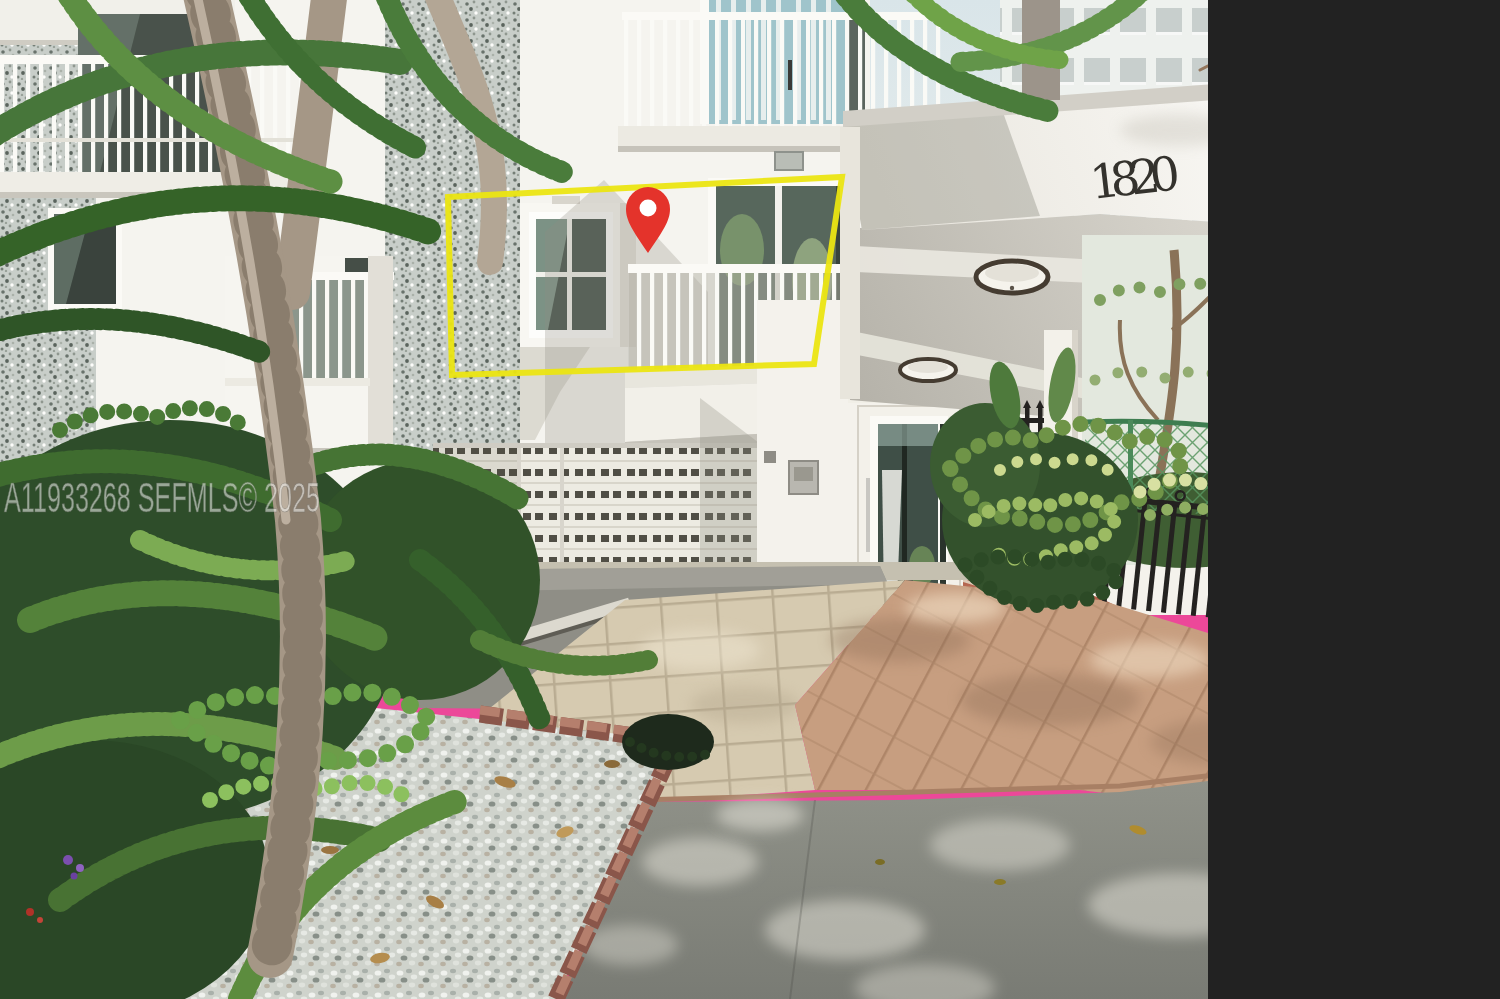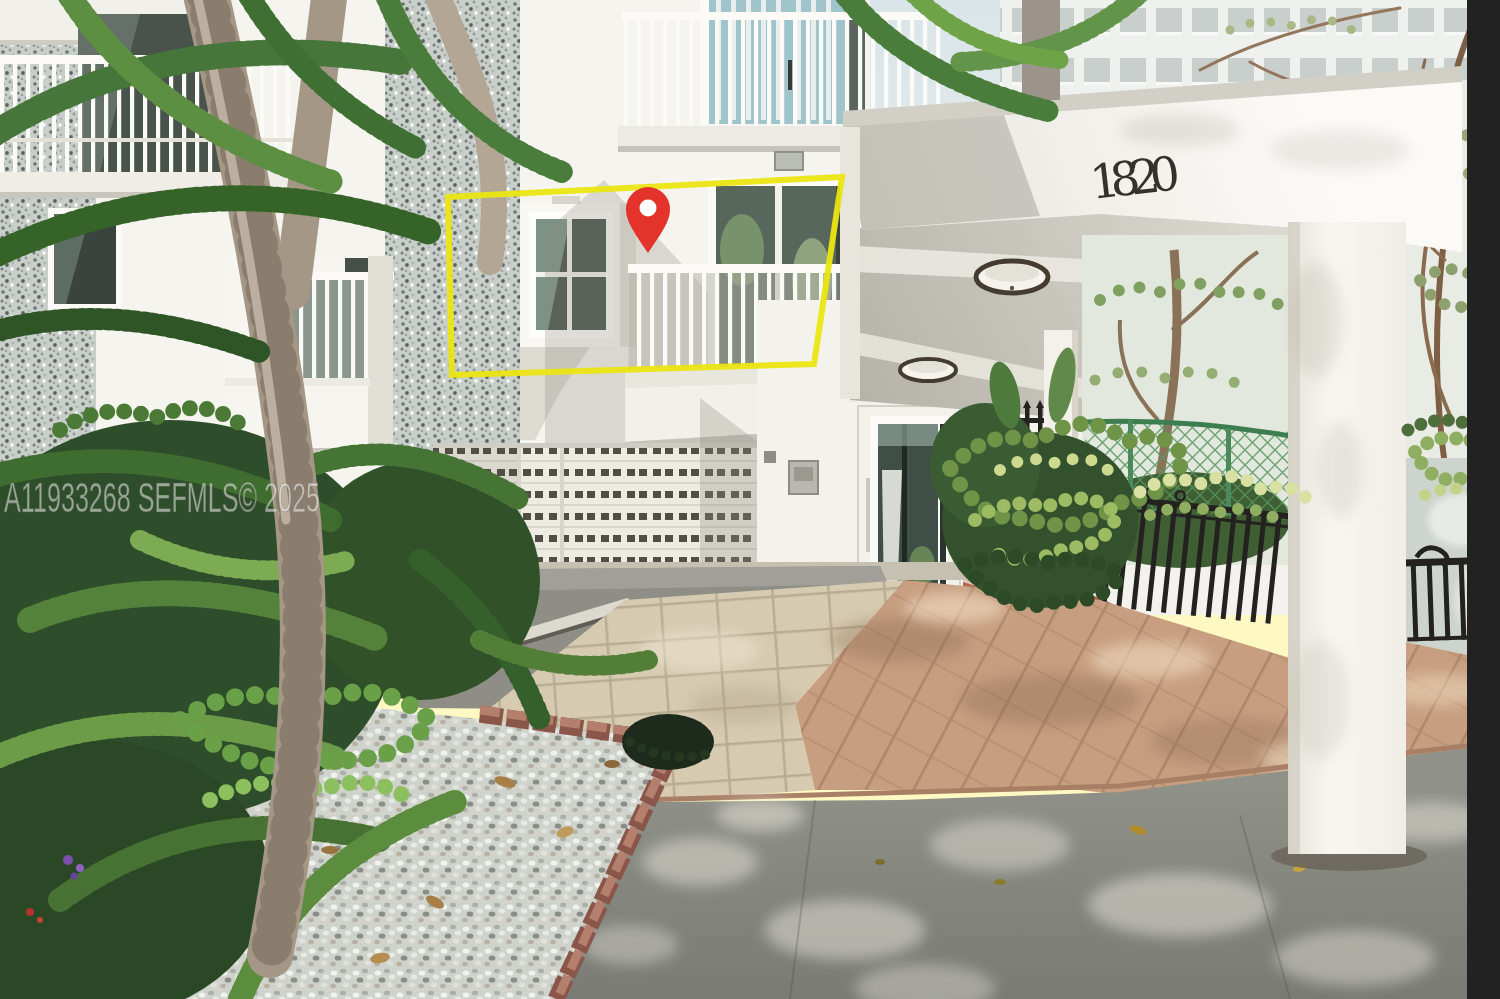--- a/index.html
+++ b/index.html
@@ -1,16 +1,16 @@
 <!DOCTYPE html>
 <html><head>
 <meta charset="utf-8">
 <style>
   html,body{margin:0;padding:0;background:#222;}
-  .photo-frame{position:relative;width:1467px;height:999px;overflow:hidden;background:#fef9c3;
+  .photo-frame{position:relative;width:1208px;height:999px;overflow:hidden;background:#ec4899;
     font-family:"Liberation Sans",sans-serif;}
   svg{display:block;}
   text{font-family:"Liberation Sans",sans-serif;}
   .serif{font-family:"DejaVu Serif","Liberation Serif",serif;}
 </style>
 </head>
 <body>
 
 <div class="photo-frame">
 <svg viewBox="0 0 1500 999" width="1500" height="999">

